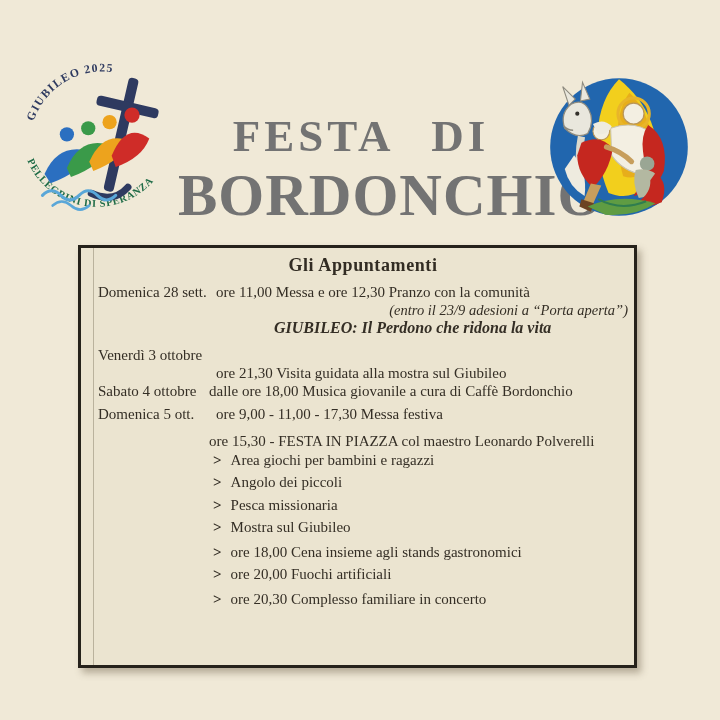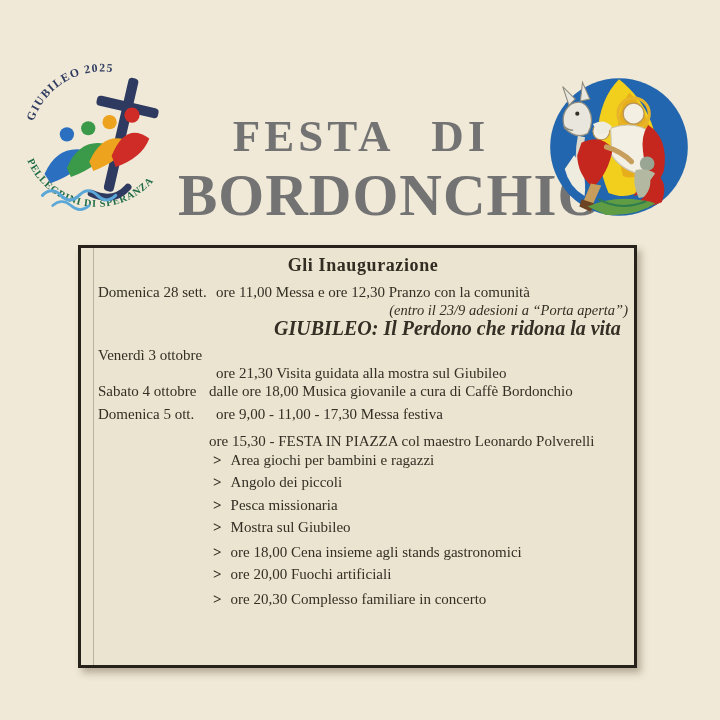--- a/index.html
+++ b/index.html
@@ -35,21 +35,21 @@
   }
   .box-inner{padding:6px 6px 6px 17px;font-size:15px;line-height:18px;}
   .sched-title{
     text-align:center;font-size:18px;line-height:23px;
     letter-spacing:.6px;font-weight:bold;color:#322c23;
   }
   .row{display:flex;}
   .row .date{flex:0 0 118px;}
   .row .text{flex:1;}
   .note-row{padding-left:198px;font-style:italic;font-size:14.5px;text-align:right;}
-  .giub-row{padding-left:176px;font-style:italic;font-weight:bold;font-size:20px;}
+  .giub-row{padding-left:176px;font-style:italic;font-weight:bold;font-size:16px;}
   .em{font-style:italic;font-weight:bold;}
   .brow{line-height:19px;padding-left:115px;display:flex;}
   .bullet{font-weight:bold;margin-right:9px;}
   .mt1{margin-top:1px}.mt3{margin-top:3px}.mt4{margin-top:4px}.mt5{margin-top:5px}
   .mt6{margin-top:6px}.mt8{margin-top:0}.mt9{margin-top:9px}
   .pullL{margin-left:-7px;}
 </style>
 </head>
 <body>
 
@@ -131,21 +131,21 @@
       <circle cx="97" cy="86" r="7" fill="#9aa694"></circle>
       <path d="M 86 92 Q 103 89 110 102 Q 106 117 89 119 Q 82 104 86 92 Z" fill="#b3b8a1"></path>
       <path d="M 105 95 Q 118 104 111 123 Q 99 129 88 123 Q 101 114 100 102 Z" fill="#c5271f"></path>
     </g>
     <path d="M 40 127 Q 70 114 105 124 Q 86 137 57 135 Z" fill="#5f9c43"></path>
     <path d="M 50 120 Q 72 132 96 122" stroke="#2f7d4f" stroke-width="2" fill="none"></path>
   </svg>
 
   <div class="box">
     <div class="box-inner">
-      <div class="sched-title">Gli Inaugurazione</div>
+      <div class="sched-title">Gli Appuntamenti</div>
 
       <div class="row mt6">
         <span class="date">Domenica 28 sett.</span>
         <span class="text">ore 11,00  Messa e ore 12,30 Pranzo con la comunità</span>
       </div>
 
       <div class="note-row">(entro il 23/9 adesioni a “Porta aperta”)</div>
 
 
       <div class="giub-row">GIUBILEO: Il Perdono che ridona la vita</div>

